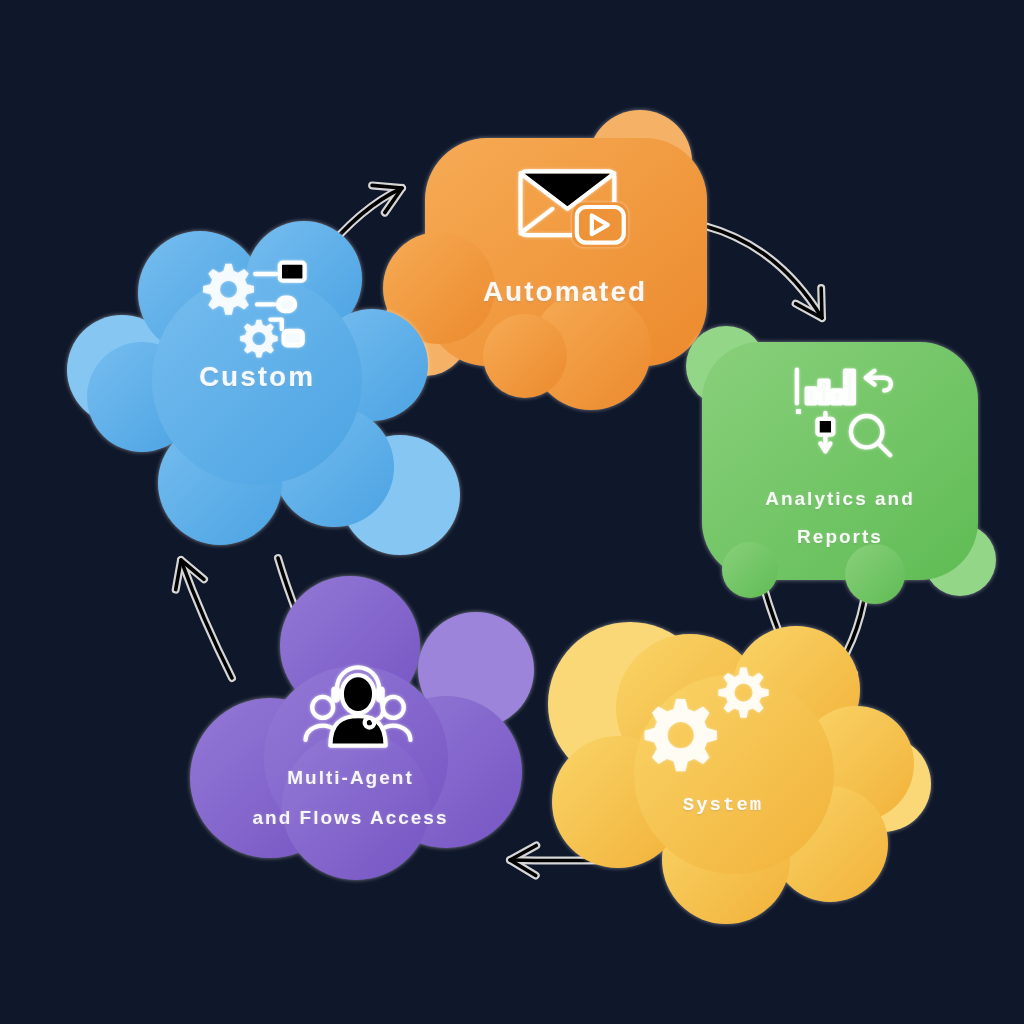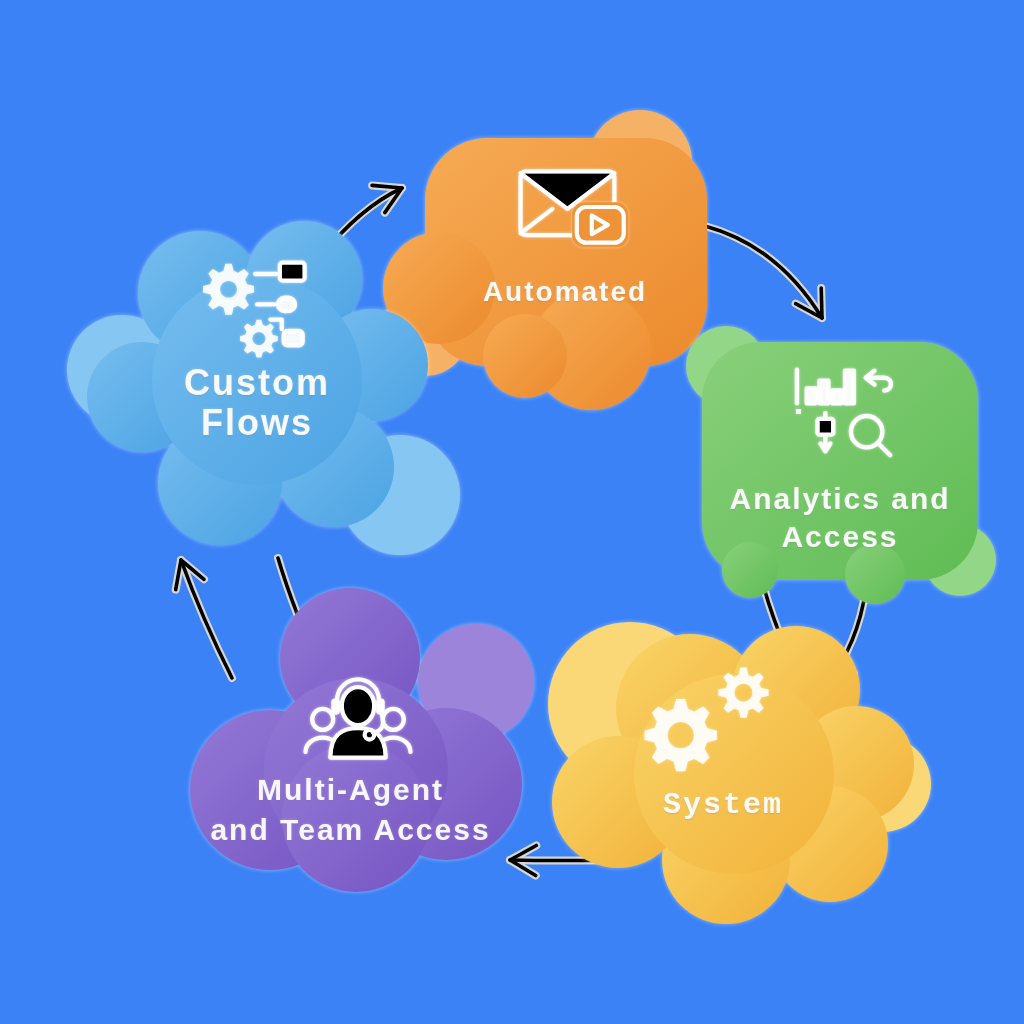--- a/index.html
+++ b/index.html
@@ -1,43 +1,43 @@
 <!DOCTYPE html>
 <html><head>
 <meta charset="utf-8">
 <style>
   html,body{margin:0;padding:0;background:#000;}
-  #stage{position:relative;width:1024px;height:1024px;background:#3b82f6;overflow:hidden;
+  #stage{position:relative;width:1024px;height:1024px;background:#0f172a;overflow:hidden;
          font-family:"Liberation Sans","DejaVu Sans",sans-serif;}
   #arrow-layer{position:absolute;left:0;top:0;width:1024px;height:1024px;}
   .node{position:absolute;}
   .blob{position:absolute;left:0;top:0;width:100%;height:100%;overflow:visible;
         filter:drop-shadow(0 0 2px rgba(255,255,255,.45));}
   .icon{position:absolute;overflow:visible;filter:drop-shadow(0 0 1.5px rgba(255,255,255,.55));}
   .label{position:absolute;left:0;width:100%;text-align:center;color:rgba(255,255,255,.93);
-         font-weight:700;font-size:30px;letter-spacing:2px;line-height:38px;
+         font-weight:700;font-size:19px;letter-spacing:2px;line-height:38px;
          text-shadow:0 0 3px rgba(255,255,255,.3), 0 1px 2px rgba(0,0,0,.15);}
   
   #n-automated{left:395px;top:120px;width:340px;height:280px;}
   #n-analytics{left:690px;top:332px;width:300px;height:255px;}
   #n-system{left:538px;top:612px;width:370px;height:300px;}
-  #n-multi{left:178px;top:580px;width:345px;height:310px;}
+  #n-multi{left:178px;top:568px;width:345px;height:310px;}
   #n-custom{left:82px;top:205px;width:350px;height:350px;}
   
   #n-automated .icon{left:118px;top:40px;width:122px;height:94px;}
   #n-analytics .icon{left:98px;top:28px;width:118px;height:108px;}
   #n-system .icon{left:84px;top:46px;width:162px;height:122px;}
   #n-multi .icon{left:118px;top:86px;width:124px;height:105px;}
   #n-custom .icon{left:114px;top:50px;width:124px;height:114px;}
   
   #n-automated .label{top:153px;font-size:28px;}
   #n-analytics .label{top:148px;}
   #n-system .label{top:174px;font-family:Liberation Mono, monospace;}
   #n-multi .label{top:190px;line-height:40px;}
-  #n-custom .label{top:158px;font-size:36px;line-height:40px;}
+  #n-custom .label{top:152px;font-size:28px;line-height:40px;}
   .ic-stroke{stroke:#fff;stroke-width:4.5;fill:none;stroke-linecap:round;stroke-linejoin:round;}
   .ic-fill{fill:rgba(255,255,255,.88);}
   .ic-dark{fill:#000;}
 </style>
 </head>
 <body>
 
 <div id="stage">
 
   <svg id="arrow-layer" viewBox="0 0 1024 1024" xmlns="http://www.w3.org/2000/svg">
@@ -130,21 +130,21 @@
         <path d="M38,54 V90"></path>
         <path d="M33,85 L38,93 L43,85"></path>
         <rect x="30" y="60" width="16" height="16" rx="2" class="ic-dark"></rect>
         <circle cx="80" cy="73" r="16"></circle>
         <path d="M92,85 L104,97"></path>
       </g>
       <rect x="8" y="50" width="5" height="5" fill="#fff"></rect>
     </svg>
     <div class="label">
       <div>Analytics and</div>
-      <div>Access</div>
+      <div>Reports</div>
     </div>
   </div>
 
   <div class="node" id="n-system">
     <svg class="blob" viewBox="0 0 370 300" xmlns="http://www.w3.org/2000/svg">
       <defs>
         <linearGradient id="g-ye" x1="0" y1="0" x2="1" y2="1">
           <stop offset="0" stop-color="#F9D467"></stop>
           <stop offset="1" stop-color="#F2B23A"></stop>
         </linearGradient>
@@ -199,21 +199,21 @@
         <path d="M36,96 c0,-25 13,-31 29,-31 c16,0 29,6 29,31 Z" class="ic-dark"></path>
         <path d="M43,36 a22,22 0 0 1 44,0"></path>
         <rect x="37" y="34" width="9" height="17" rx="4" fill="#fff" stroke="none"></rect>
         <rect x="84" y="34" width="9" height="17" rx="4" fill="#fff" stroke="none"></rect>
         <path d="M90,51 q5,16 -9,19"></path>
         <circle cx="77" cy="72" r="5"></circle>
       </g>
     </svg>
     <div class="label">
       <div>Multi-Agent</div>
-      <div>and Team Access</div>
+      <div>and Flows Access</div>
     </div>
   </div>
 
   <div class="node" id="n-custom">
     <svg class="blob" viewBox="0 0 350 350" xmlns="http://www.w3.org/2000/svg">
       <defs>
         <linearGradient id="g-bl" x1="0" y1="0" x2="1" y2="1">
           <stop offset="0" stop-color="#76BDEF"></stop>
           <stop offset="1" stop-color="#4BA3E3"></stop>
         </linearGradient>
@@ -237,17 +237,16 @@
         <path d="M62,20 H84"></path>
         <path d="M64,52 H82"></path>
         <path d="M78,68 H90 V78"></path>
         <rect x="88" y="8" width="26" height="19" rx="3" class="ic-dark"></rect>
         <rect x="86" y="45" width="18" height="14" rx="7" class="ic-fill"></rect>
         <rect x="92" y="80" width="20" height="15" rx="4" class="ic-fill"></rect>
       </g>
     </svg>
     <div class="label">
       <div>Custom</div>
-      <div>Flows</div>
     </div>
   </div>
 
 </div>
 
 </body></html>

